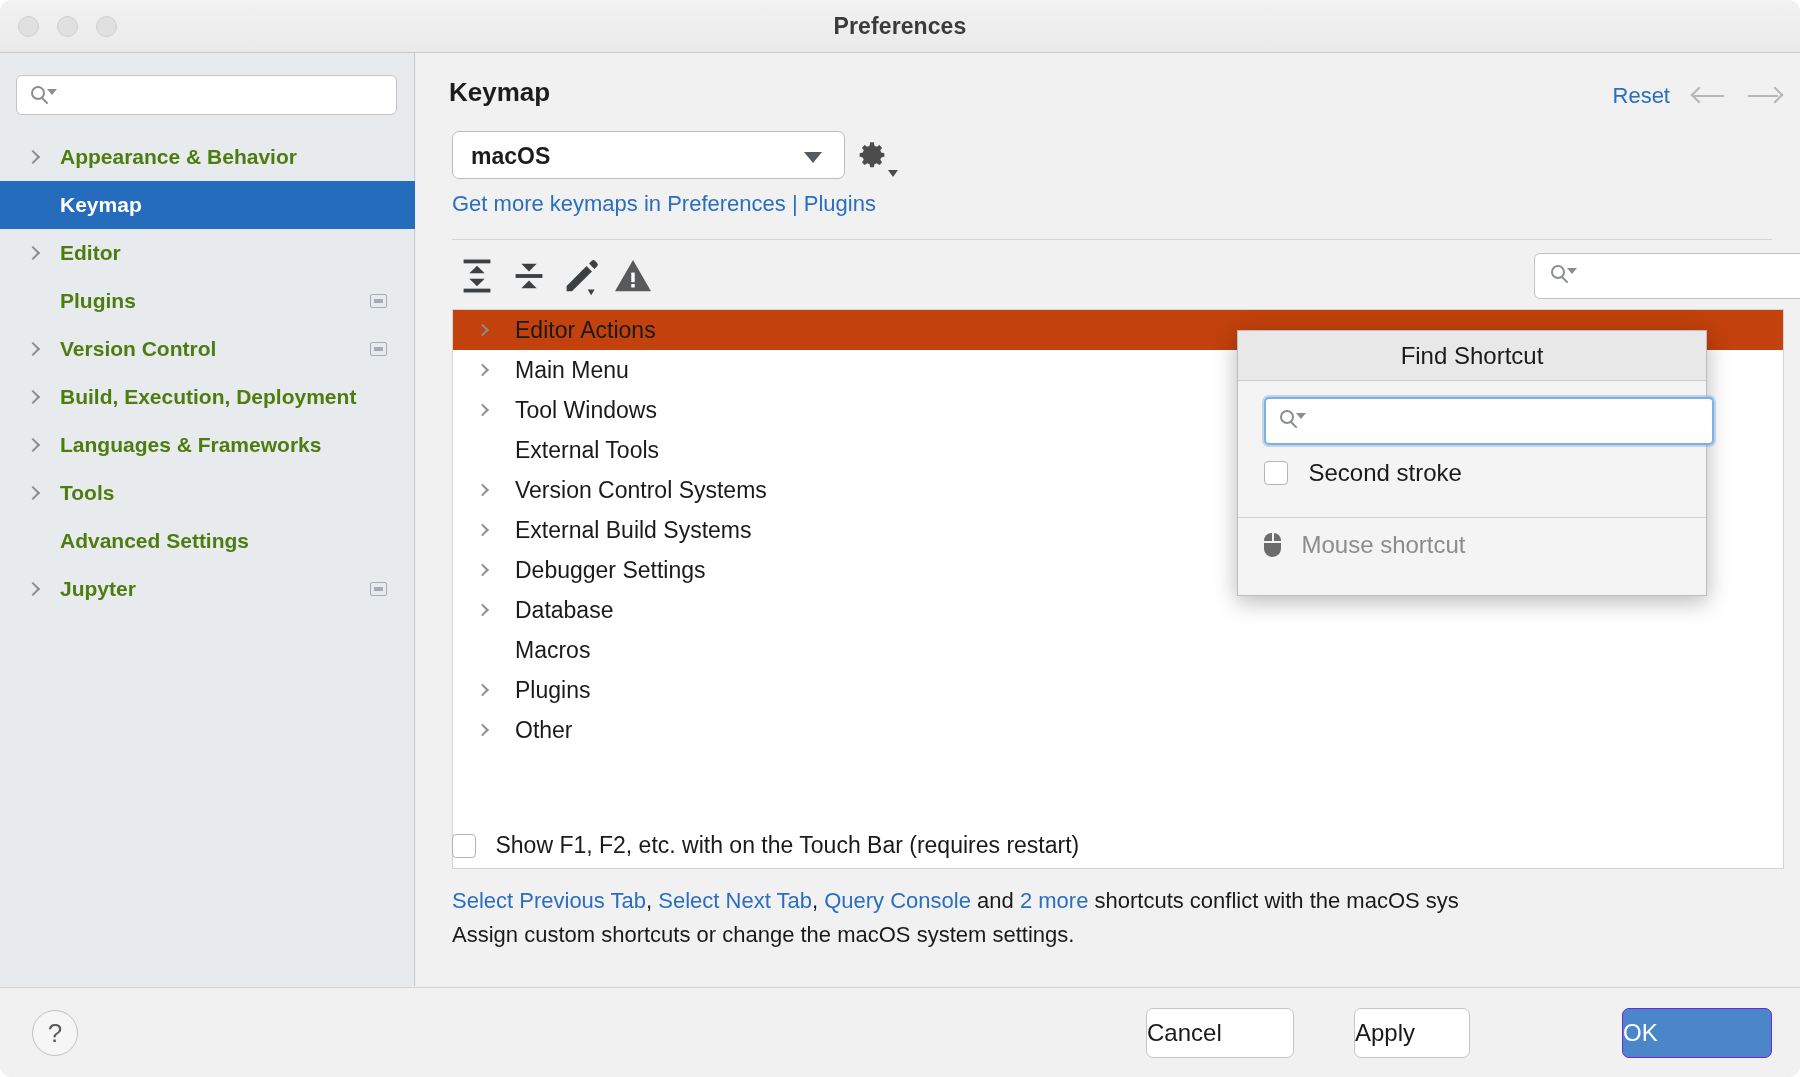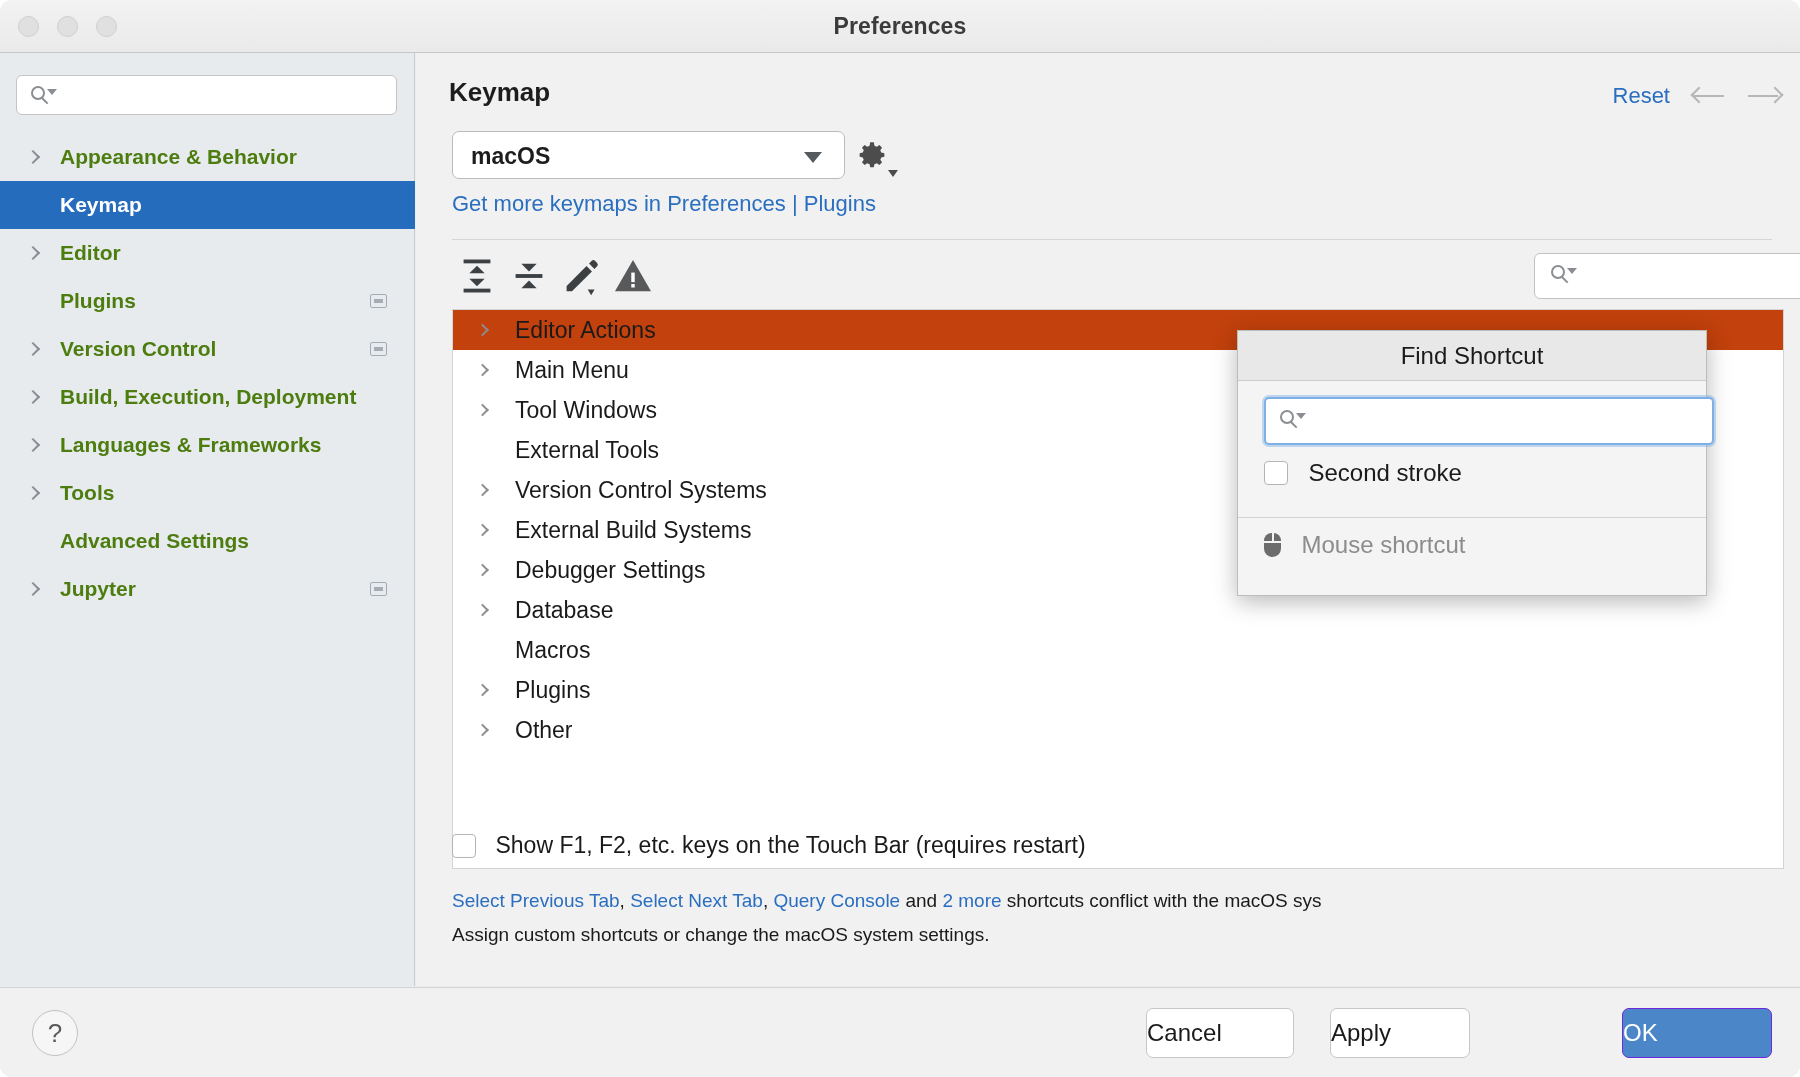--- a/index.html
+++ b/index.html
@@ -217,21 +217,21 @@
   }
   #touchbar-row .lbl {
     display: inline-block; vertical-align: middle;
     margin-left: 15px; font-size: 23px; color: #1a1a1a;
   }
 
   
   #conflict {
     position: absolute; left: 452px; top: 884px;
     width: 1330px;
-    font-size: 19px; color: #1a1a1a; line-height: 34px;
+    font-size: 22px; color: #1a1a1a; line-height: 34px;
     white-space: nowrap; overflow: hidden;
   }
   #conflict a { color: #2a6ec0; text-decoration: none; }
   #conflict .line2 { display: block; }
 
   
   #popup {
     position: absolute; left: 1237px; top: 330px;
     width: 470px; height: 266px;
     background: #f4f4f4;
@@ -306,21 +306,21 @@
     font-size: 26px; color: #5a5a5a;
   }
   .fbtn {
     position: absolute; top: 20px; height: 50px;
     border-radius: 7px; border: 1px solid #c6c6c6;
     background: #ffffff;
     font-size: 24px; color: #1a1a1a;
     line-height: 48px; 
   }
   #btn-cancel { right: 506px; width: 148px; }
-  #btn-apply  { right: 330px; width: 140px; }
+  #btn-apply  { right: 330px; width: 116px; }
   #btn-ok {
     right: 28px; width: 150px;
     background: #4b87c8; border: 1px solid #6d28d9; color: #ffffff;
   }
 </style>
 </head>
 <body>
 
 <div id="window">
 
@@ -509,21 +509,21 @@
       <div class="tree-row">
         <span class="twisty"></span>
         <span>Other</span>
       </div>
     </div>
 
   </div>
 
   <div id="touchbar-row">
     <span class="cbox"></span>
-    <span class="lbl">Show F1, F2, etc. keys on the Touch Bar (requires restart)</span>
+    <span class="lbl">Show F1, F2, etc. with on the Touch Bar (requires restart)</span>
   </div>
 
   <div id="conflict">
     <a>Select Previous Tab</a><span>, </span><a>Select Next Tab</a><span>, </span><a>Query Console</a><span> and </span><a>2 more</a><span> shortcuts conflict with the macOS sys</span>
     <span class="line2">Assign custom shortcuts or change the macOS system settings.</span>
   </div>
 
   <div id="popup">
     <div id="popup-title">Find Shortcut</div>
     <div id="popup-search">

